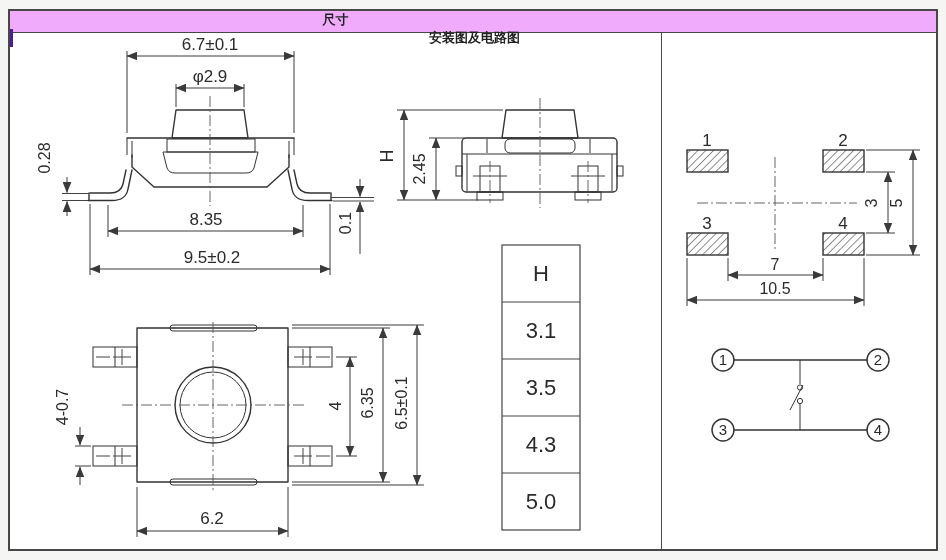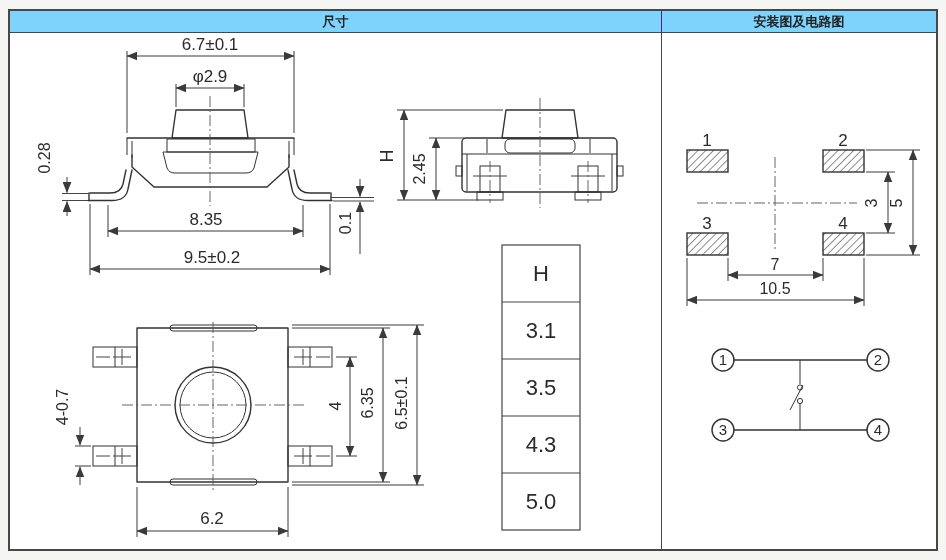--- a/index.html
+++ b/index.html
@@ -7,29 +7,30 @@
     width:946px;height:560px;position:relative;
     background:#f5f5f4;overflow:hidden;
     font-family:"Liberation Sans", sans-serif;
   }
   .sheet{
     position:absolute;left:8px;top:9px;width:930px;height:542px;
     box-sizing:border-box;background:#ffffff;border:2px solid #474747;
   }
   .hdr{
     position:absolute;left:0;top:0;width:100%;height:22px;
-    display:flex;background:#7dd3fc;border-bottom:1px solid #474747;
+    display:flex;background:#f0abfc;border-bottom:1px solid #474747;
     box-sizing:border-box;
+    flex-direction:column;
   }
   .hdr .cell{
     display:flex;align-items:center;justify-content:center;
     font-size:13px;font-weight:bold;color:#222;box-sizing:border-box;
   }
   .hdr .cl-left{width:651px;}
-  .hdr .cl-right{flex:1;border-left:1px solid #4c1d95;}
+  .hdr .cl-right{flex:1;border-left:3px solid #4c1d95;}
   .vdivider{
     position:absolute;left:651px;top:22px;width:1px;bottom:0;
     background:#474747;
   }
   svg text{fill:#2b2b2b;}
   .t16{font-size:16px;}
   .t17{font-size:17px;}
   .t18{font-size:18px;}
   .t22{font-size:22px;}
   .t15{font-size:15px;}

